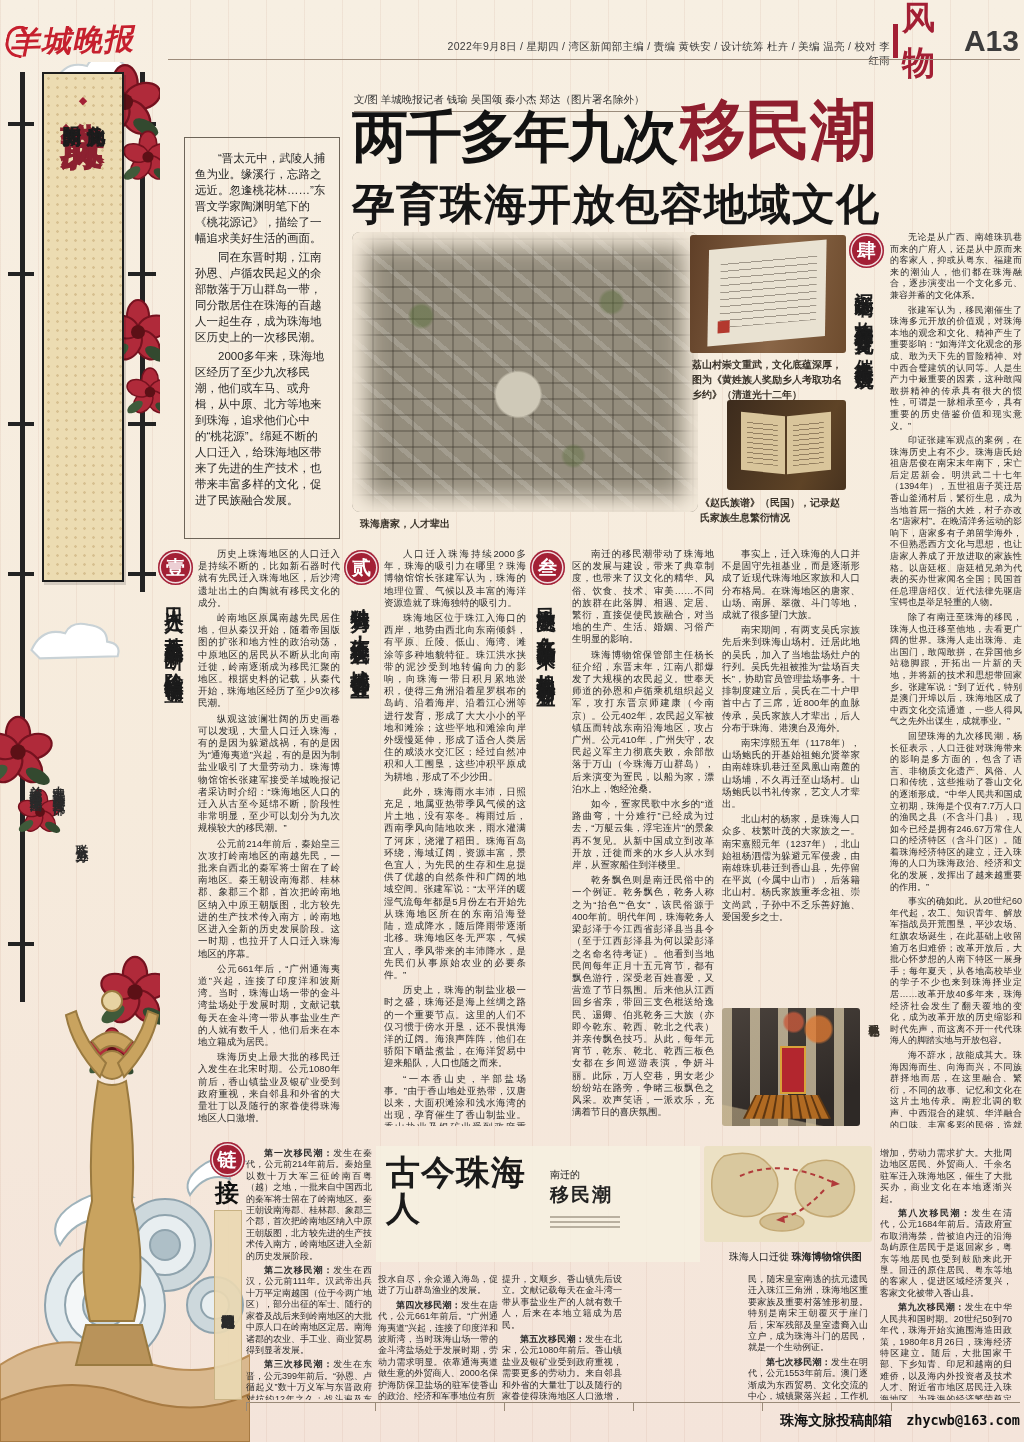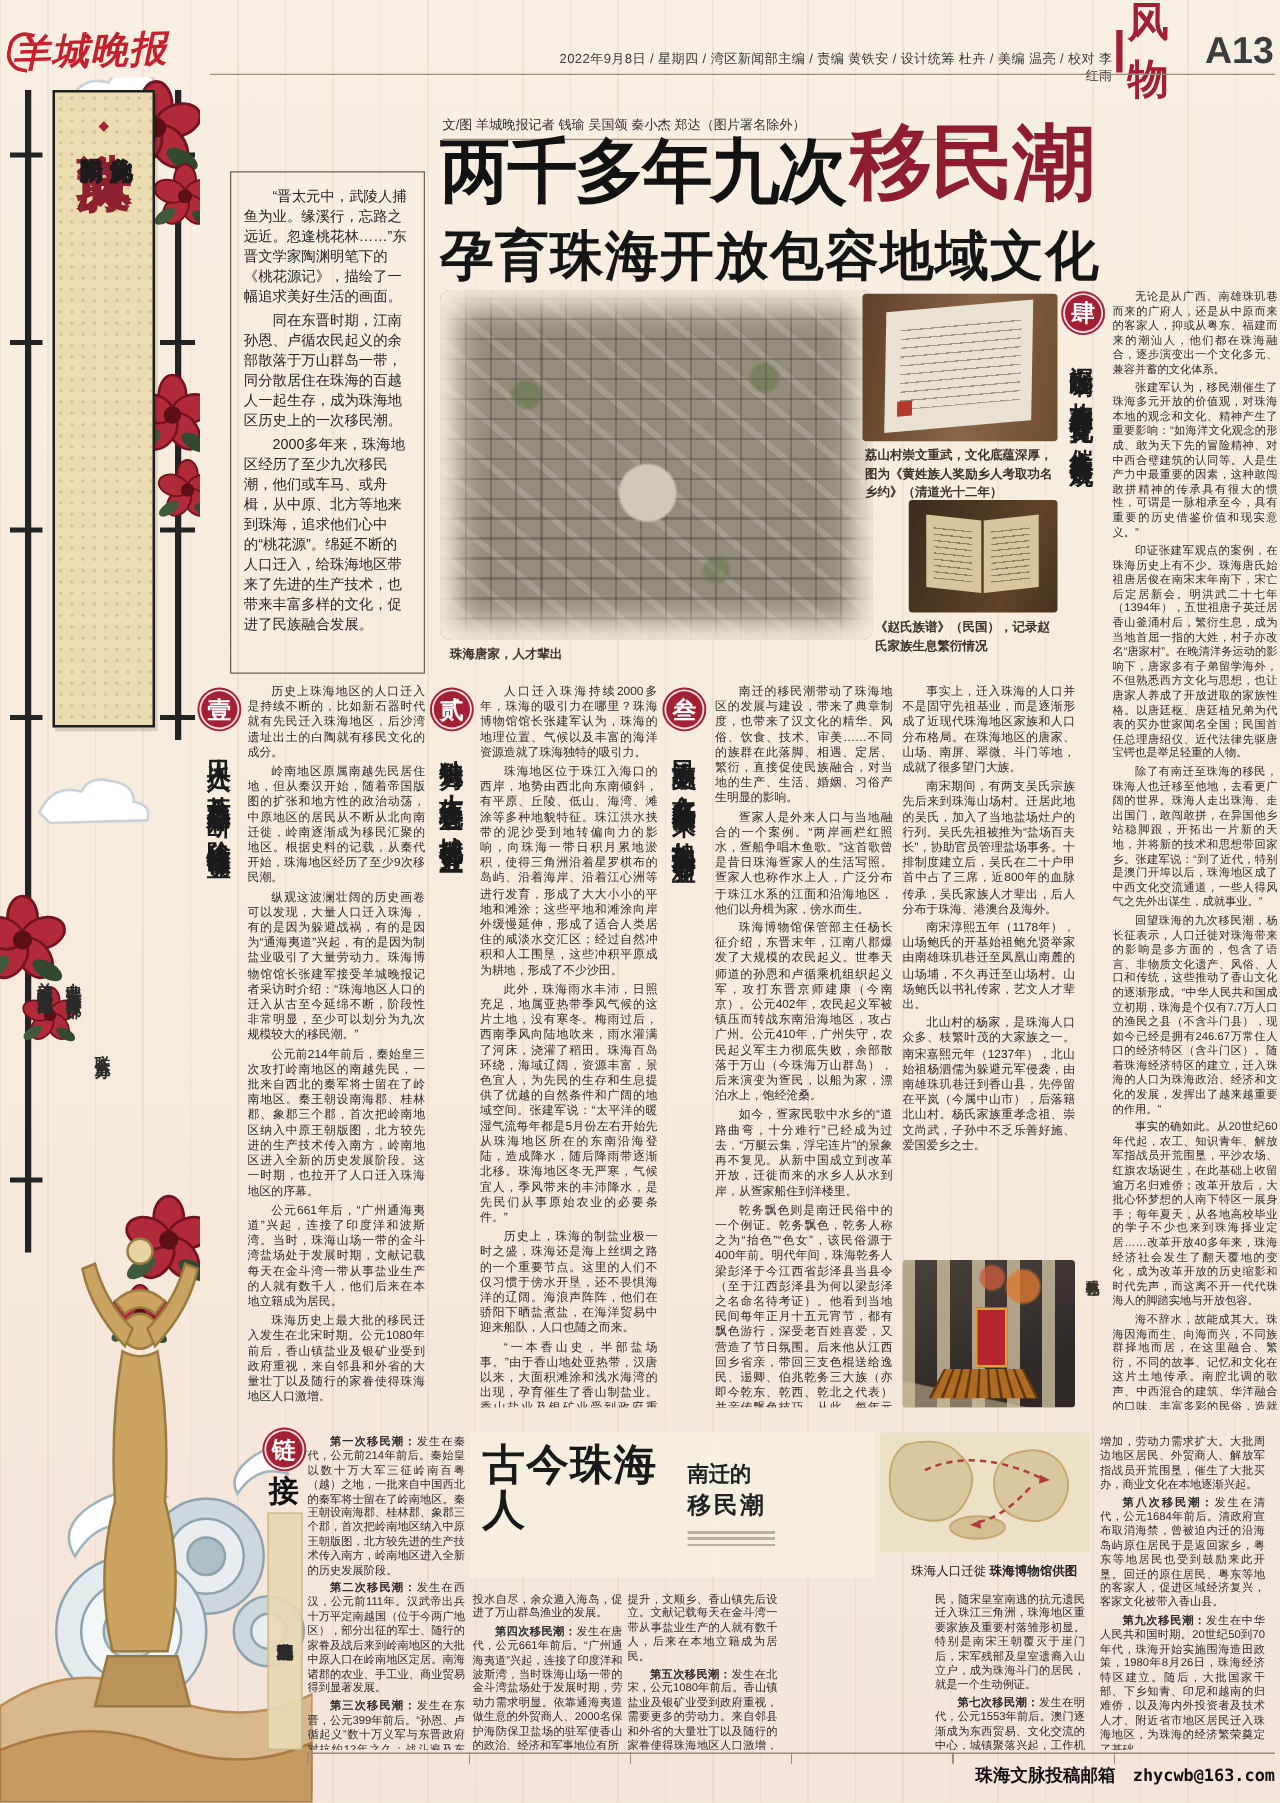--- a/index.html
+++ b/index.html
@@ -117,21 +117,21 @@
   .linkbadge .badge{margin:0 auto;}
   .link-jie{font-size:24px;font-weight:900;color:#111;font-family:"DejaVu Serif","Liberation Serif",serif;}
   .rail{left:214px;top:1210px;width:26px;height:188px;background:rgba(233,216,178,.92);
         border:1px solid #c8b283;display:flex;align-items:center;justify-content:center;}
   .rail span{font-size:13px;line-height:17px;font-weight:900;color:#2b2b2b;}
   .bot-banner{left:376px;top:1146px;width:324px;height:116px;background:rgba(246,240,224,.85);
         display:flex;align-items:flex-start;padding:8px 10px;box-sizing:border-box;gap:14px;}
   .bb-big{font-size:34px;font-weight:900;color:#1a1a1a;line-height:36px;width:150px;
         font-family:"DejaVu Serif","Liberation Serif",serif;letter-spacing:1px;}
   .bb-subs{margin-top:14px;}
-  .bb-sub1{font-size:17px;font-weight:700;color:#222;}
+  .bb-sub1{font-size:10px;font-weight:400;color:#222;}
   .bb-sub2{font-size:19px;font-weight:900;color:#222;letter-spacing:2px;}
   .bb-lines{margin-top:6px;width:70px;height:14px;
         background:repeating-linear-gradient(0deg,#b9b0a0 0 2px, transparent 2px 5px);}
   .map{left:704px;top:1146px;width:168px;height:96px;background:#ece1c4;border-radius:3px;}
   .cap-map{left:700px;top:1250px;width:176px;font-size:10px;margin-left:29px;}
   .cap-map .credit{font-weight:900;}
   .botcol{font-size:9px;line-height:11.4px;color:#2c2c2c;text-align:justify;}
   .botcol b{font-weight:700;margin-top:16px;}
   .botrule{left:246px;top:1402px;width:774px;height:9px;
         background:
@@ -307,21 +307,20 @@
     <p>此外，珠海雨水丰沛，日照充足，地属亚热带季风气候的这片土地，没有寒冬。梅雨过后，西南季风向陆地吹来，雨水灌满了河床，浇灌了稻田。珠海百岛环绕，海域辽阔，资源丰富，景色宜人，为先民的生存和生息提供了优越的自然条件和广阔的地域空间。张建军说：“太平洋的暖湿气流每年都是5月份左右开始先从珠海地区所在的东南沿海登陆，造成降水，随后降雨带逐渐北移。珠海地区冬无严寒，气候宜人，季风带来的丰沛降水，是先民们从事原始农业的必要条件。”</p>
     <p>历史上，珠海的制盐业极一时之盛，珠海还是海上丝绸之路的一个重要节点。这里的人们不仅习惯于傍水开垦，还不畏惧海洋的辽阔。海浪声阵阵，他们在骄阳下晒盐煮盐，在海洋贸易中迎来船队，人口也随之而来。</p>
     <p>“一本香山史，半部盐场事。”由于香山地处亚热带，汉唐以来，大面积滩涂和浅水海湾的出现，孕育催生了香山制盐业。香山盐业及银矿业受到政府重视，需要更多的劳动力。</p>
 
   </div>
 
   <div class="abs badge" style="left:530px;top:550px;">叁</div>
   <div class="abs sectitle vtext" style="left:534px;top:592px;height:530px;">民族交融：文化新风徐徐吹来，扎根珠海开创新业</div>
   <div class="abs colbody clip" style="left:572px;top:548px;width:142px;height:578px;">
     <p>南迁的移民潮带动了珠海地区的发展与建设，带来了典章制度，也带来了汉文化的精华、风俗、饮食、技术、审美……不同的族群在此落脚、相遇、定居、繁衍，直接促使民族融合，对当地的生产、生活、婚姻、习俗产生明显的影响。</p>
-    <p>疍家人是外来人口与当地融合的一个案例。“两岸画栏红照水，疍船争唱木鱼歌。”这首歌曾是昔日珠海疍家人的生活写照。疍家人也称作水上人，广泛分布于珠江水系的江面和沿海地区，他们以舟楫为家，傍水而生。</p>
     <p>珠海博物馆保管部主任杨长征介绍，东晋末年，江南八郡爆发了大规模的农民起义。世奉天师道的孙恩和卢循乘机组织起义军，攻打东晋京师建康（今南京）。公元402年，农民起义军被镇压而转战东南沿海地区，攻占广州。公元410年，广州失守，农民起义军主力彻底失败，余部散落于万山（今珠海万山群岛），后来演变为疍民，以船为家，漂泊水上，饱经沧桑。</p>
     <p>如今，疍家民歌中水乡的“道路曲弯，十分难行”已经成为过去，“万艇云集，浮宅连片”的景象再不复见。从新中国成立到改革开放，迁徙而来的水乡人从水到岸，从疍家船住到洋楼里。</p>
     <p>乾务飘色则是南迁民俗中的一个例证。乾务飘色，乾务人称之为“抬色”“色女”，该民俗源于400年前。明代年间，珠海乾务人梁彭泽于今江西省彭泽县当县令（至于江西彭泽县为何以梁彭泽之名命名待考证）。他看到当地民间每年正月十五元宵节，都有飘色游行，深受老百姓喜爱，又营造了节日氛围。后来他从江西回乡省亲，带回三支色棍送给逸民、逷卿、伯兆乾务三大族（亦即今乾东、乾西、乾北之代表）并亲传飘色技巧。从此，每年元宵节，乾东、乾北、乾西三板色女都在乡间巡游表演，争妍斗丽。此际，万人空巷，男女老少纷纷站在路旁，争睹三板飘色之风采。欢声笑语，一派欢乐，充满着节日的喜庆氛围。</p>
   </div>
   <div class="abs colbody clip" style="left:722px;top:548px;width:138px;height:452px;">
     <p>事实上，迁入珠海的人口并不是固守先祖基业，而是逐渐形成了近现代珠海地区家族和人口分布格局。在珠海地区的唐家、山场、南屏、翠微、斗门等地，成就了很多望门大族。</p>
     <p>南宋期间，有两支吴氏宗族先后来到珠海山场村。迁居此地的吴氏，加入了当地盐场灶户的行列。吴氏先祖被推为“盐场百夫长”，协助官员管理盐场事务。十排制度建立后，吴氏在二十户甲首中占了三席，近800年的血脉传承，吴氏家族人才辈出，后人分布于珠海、港澳台及海外。</p>
     <p>南宋淳熙五年（1178年），山场鲍氏的开基始祖鲍允贤举家由南雄珠玑巷迁至凤凰山南麓的山场埔，不久再迁至山场村。山场鲍氏以书礼传家，艺文人才辈出。</p>
     <p>北山村的杨家，是珠海人口众多、枝繁叶茂的大家族之一。南宋嘉熙元年（1237年），北山始祖杨泗儒为躲避元军侵袭，由南雄珠玑巷迁到香山县，先停留在平岚（今属中山市），后落籍北山村。杨氏家族重孝念祖、崇文尚武，子孙中不乏乐善好施、爱国爱乡之士。</p>
 
@@ -377,21 +376,21 @@
   </div>
   <div class="abs botcol clip" style="left:502px;top:1274px;width:120px;height:126px;">
     <p style="text-indent:0;">提升，文顺乡、香山镇先后设立。文献记载每天在金斗湾一带从事盐业生产的人就有数千人，后来在本地立籍成为居民。</p>
     <p><b>第五次移民潮：</b><span>发生在北宋，公元1080年前后。香山镇盐业及银矿业受到政府重视，需要更多的劳动力。来自邻县和外省的大量壮丁以及随行的家眷使得珠海地区人口激增，盐业与银矿业</span></p>
   </div>
   <div class="abs botcol clip" style="left:748px;top:1274px;width:120px;height:126px;">
     <p style="text-indent:0;">民，随宋皇室南逃的抗元遗民迁入珠江三角洲，珠海地区重要家族及重要村落雏形初显。特别是南宋王朝覆灭于崖门后，宋军残部及皇室遗裔入山立户，成为珠海斗门的居民，就是一个生动例证。</p>
     <p><b>第七次移民潮：</b><span>发生在明代，公元1553年前后。澳门逐渐成为东西贸易、文化交流的中心，城镇聚落兴起，工作机会</span></p>
   </div>
   <div class="abs botcol clip" style="left:880px;top:1148px;width:132px;height:252px;">
-    <p style="text-indent:0;">增加，劳动力需求扩大。大批周边地区居民、外贸商人、解放军指战员开荒围垦，催生了大批买办，商业文化在本地逐渐兴起。</p>
+    <p style="text-indent:0;">增加，劳动力需求扩大。大批周边地区居民、外贸商人、千余名驻军迁入珠海地区，催生了大批买办，商业文化在本地逐渐兴起。</p>
     <p><b>第八次移民潮：</b><span>发生在清代，公元1684年前后。清政府宣布取消海禁，曾被迫内迁的沿海岛屿原住居民于是返回家乡，粤东等地居民也受到鼓励来此开垦。回迁的原住居民、粤东等地的客家人，促进区域经济复兴，客家文化被带入香山县。</span></p>
     <p><b>第九次移民潮：</b><span>发生在中华人民共和国时期。20世纪50到70年代，珠海开始实施围海造田政策，1980年8月26日，珠海经济特区建立。随后，大批国家干部、下乡知青、印尼和越南的归难侨，以及海内外投资者及技术人才、附近省市地区居民迁入珠海地区，为珠海的经济繁荣奠定了基础。</span></p>
   </div>
 
   <div class="abs botrule"></div>
   <div class="abs footer">
     <span>珠海文脉投稿邮箱</span>
     <span class="email">zhycwb@163.com</span>
   </div>
 

